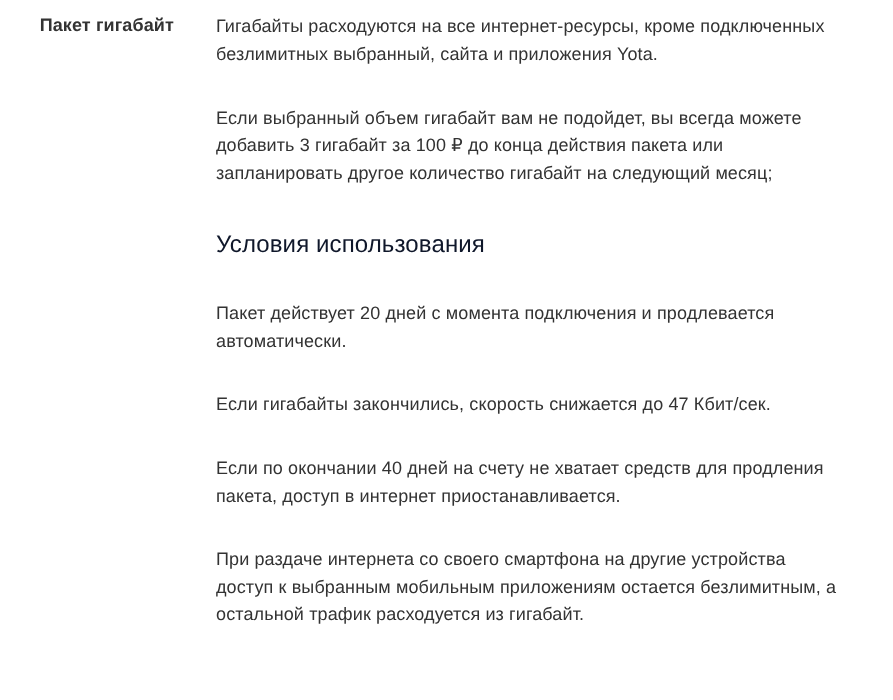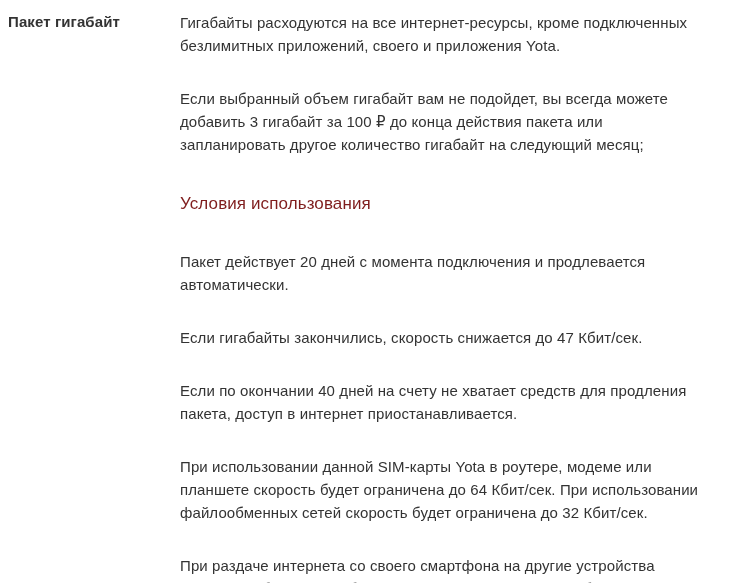--- a/index.html
+++ b/index.html
@@ -23,65 +23,65 @@
     width: 170px;
     flex: 0 0 170px;
     padding-left: 8px;
   }
   .term-title {
     font-size: 15px;
     line-height: 22px;
     font-weight: 700;
     color: #333333;
     letter-spacing: 0.1px;
+    text-align: center;
   }
   .desc-col {
     flex: 0 0 534px;
     width: 534px;
     padding-left: 10px;
   }
   .desc-col p {
     font-size: 15px;
     line-height: 23px;
     color: #333333;
     margin-bottom: 30px;
     letter-spacing: 0.1px;
   }
   .desc-col p:last-child { margin-bottom: 0; }
   .subheading {
-    font-size: 17px;
+    font-size: 20px;
     line-height: 20px;
     font-weight: 400;
-    color: #7f1d1d;
+    color: #0f172a;
     margin: 38px 0 36px 0;
     letter-spacing: 0.1px;
   }
 </style>
 </head>
 <body>
 
 <div class="page">
   <div class="row">
 
     <div class="term-col">
       <div class="term-title">Пакет гигабайт</div>
     </div>
 
     <div class="desc-col">
-      <p>Гигабайты расходуются на все интернет-ресурсы, кроме подключенных безлимитных приложений, своего и приложения Yota.</p>
+      <p>Гигабайты расходуются на все интернет-ресурсы, кроме подключенных безлимитных выбранный, сайта и приложения Yota.</p>
 
       <p>Если выбранный объем гигабайт вам не подойдет, вы всегда можете добавить 3 гигабайт за 100 ₽ до конца действия пакета или запланировать другое количество гигабайт на следующий месяц;</p>
 
       <div class="subheading">Условия использования</div>
 
       <p>Пакет действует 20 дней с момента подключения и продлевается автоматически.</p>
 
       <p>Если гигабайты закончились, скорость снижается до 47 Кбит/сек.</p>
 
       <p>Если по окончании 40 дней на счету не хватает средств для продления пакета, доступ в интернет приостанавливается.</p>
 
-      <p>При использовании данной SIM-карты Yota в роутере, модеме или планшете скорость будет ограничена до 64 Кбит/сек. При использовании файлообменных сетей скорость будет ограничена до 32 Кбит/сек.</p>
 
       <p>При раздаче интернета со своего смартфона на другие устройства доступ к выбранным мобильным приложениям остается безлимитным, а остальной трафик расходуется из гигабайт.</p>
     </div>
 
   </div>
 </div>
 
 </body></html>

